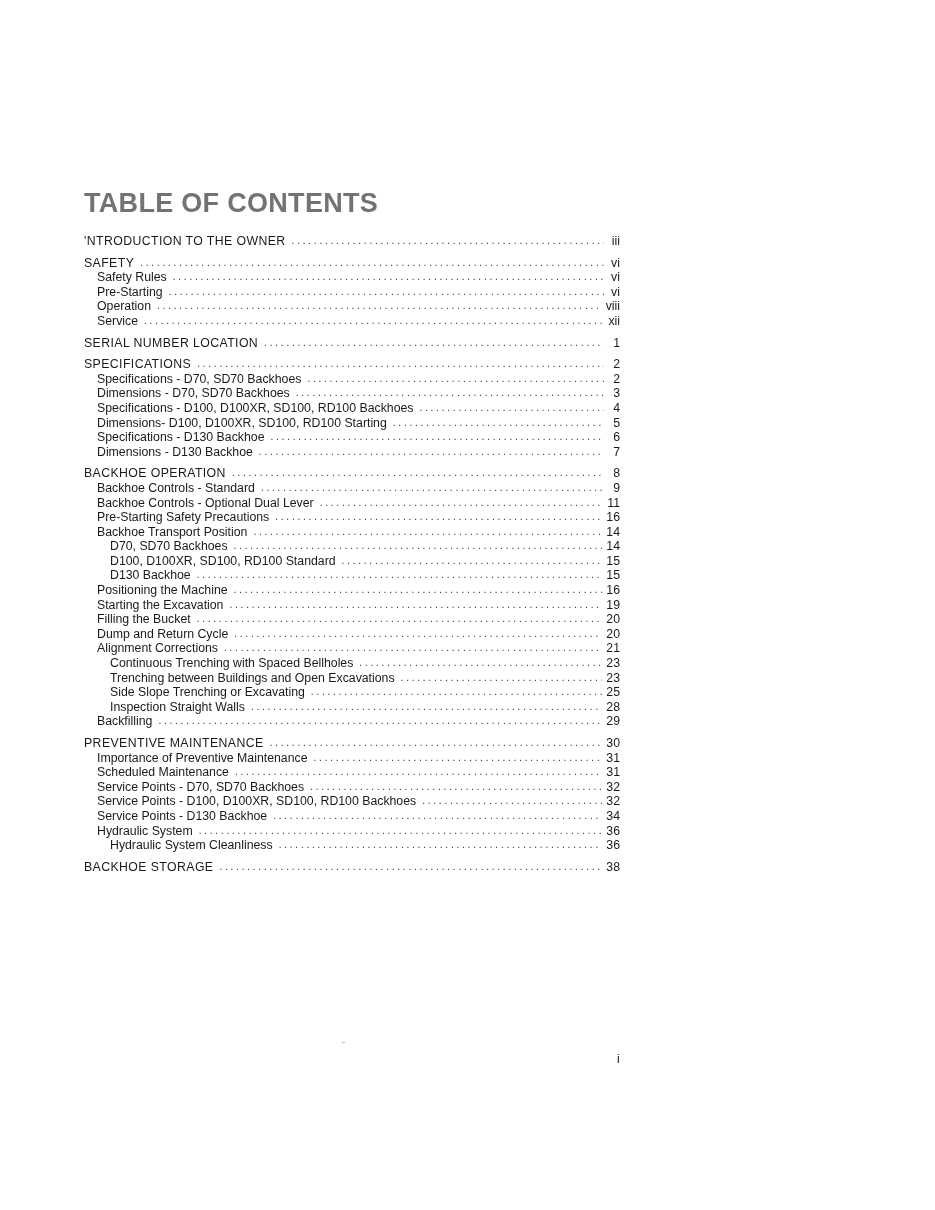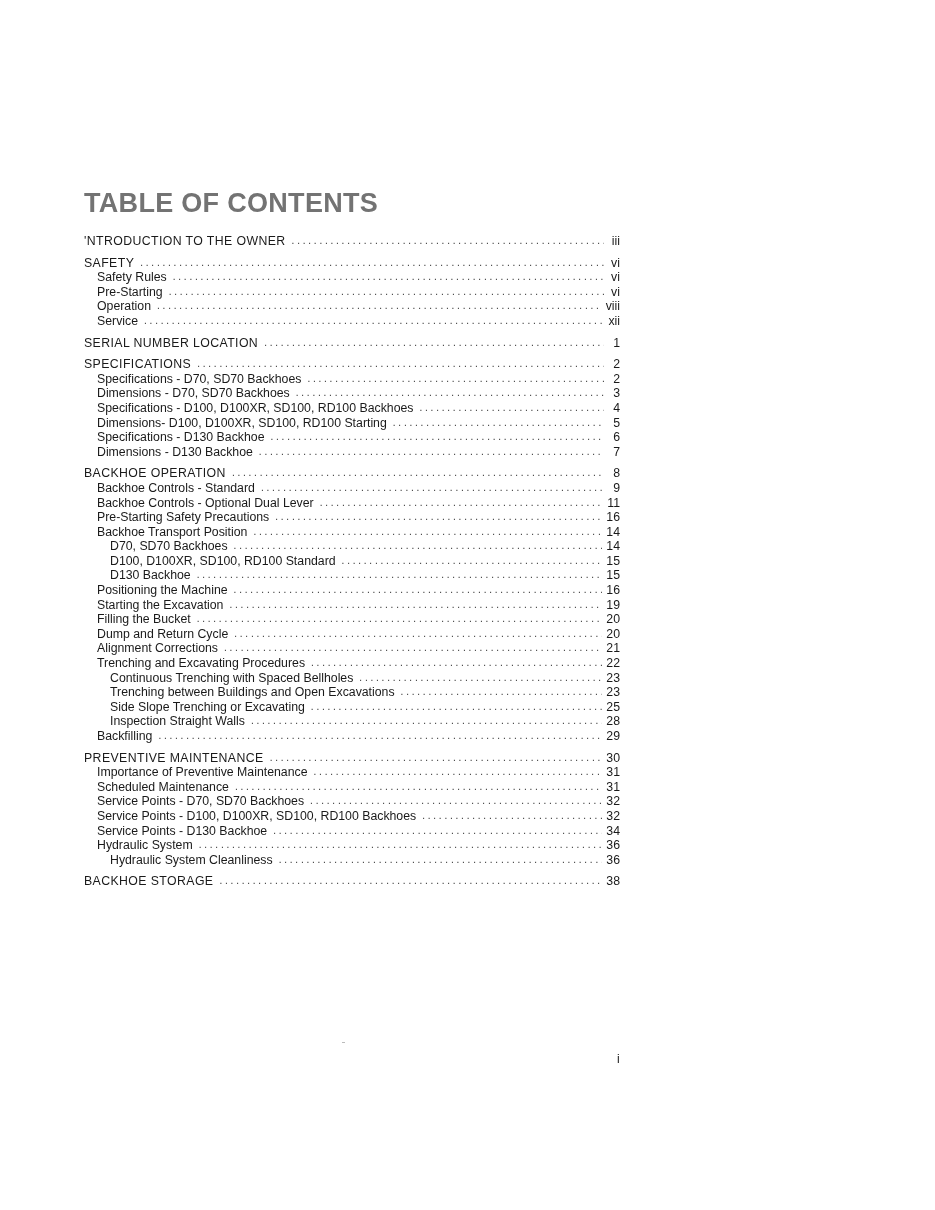--- a/index.html
+++ b/index.html
@@ -161,25 +161,20 @@
       <div class="row lvl1">
         <span class="label">Dump and Return Cycle</span>
         <span class="dots"></span>
         <span class="page">20</span>
       </div>
       <div class="row lvl1">
         <span class="label">Alignment Corrections</span>
         <span class="dots"></span>
         <span class="page">21</span>
       </div>
-      <div class="row lvl1">
-        <span class="label">Trenching and Excavating Procedures</span>
-        <span class="dots"></span>
-        <span class="page">22</span>
-      </div>
       <div class="row lvl2">
         <span class="label">Continuous Trenching with Spaced Bellholes</span>
         <span class="dots"></span>
         <span class="page">23</span>
       </div>
       <div class="row lvl2">
         <span class="label">Trenching between Buildings and Open Excavations</span>
         <span class="dots"></span>
         <span class="page">23</span>
       </div>

